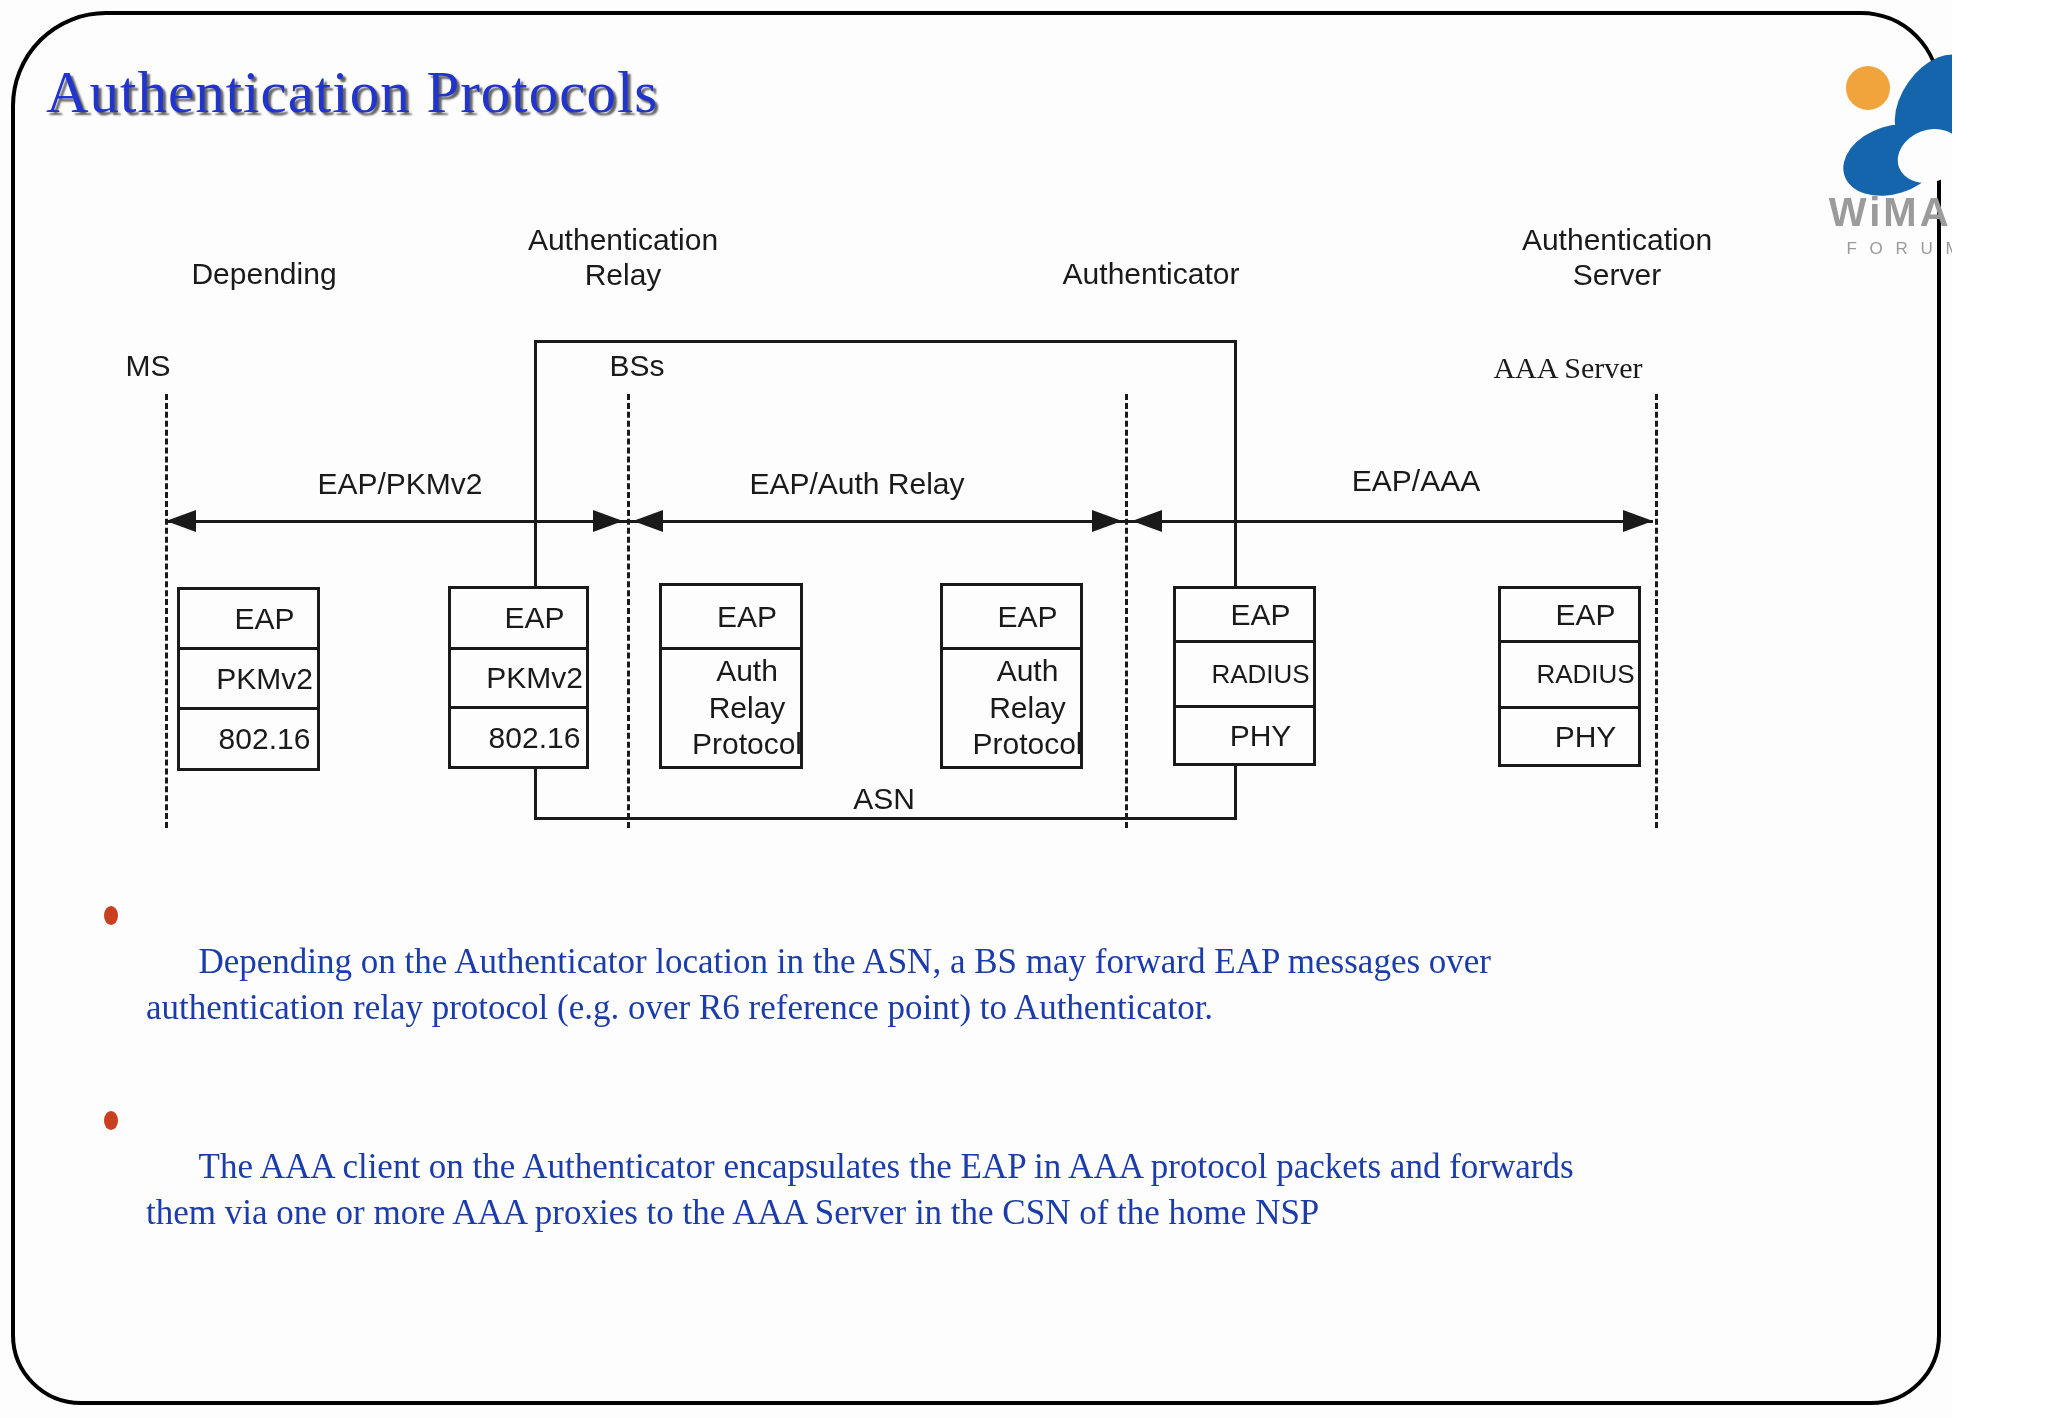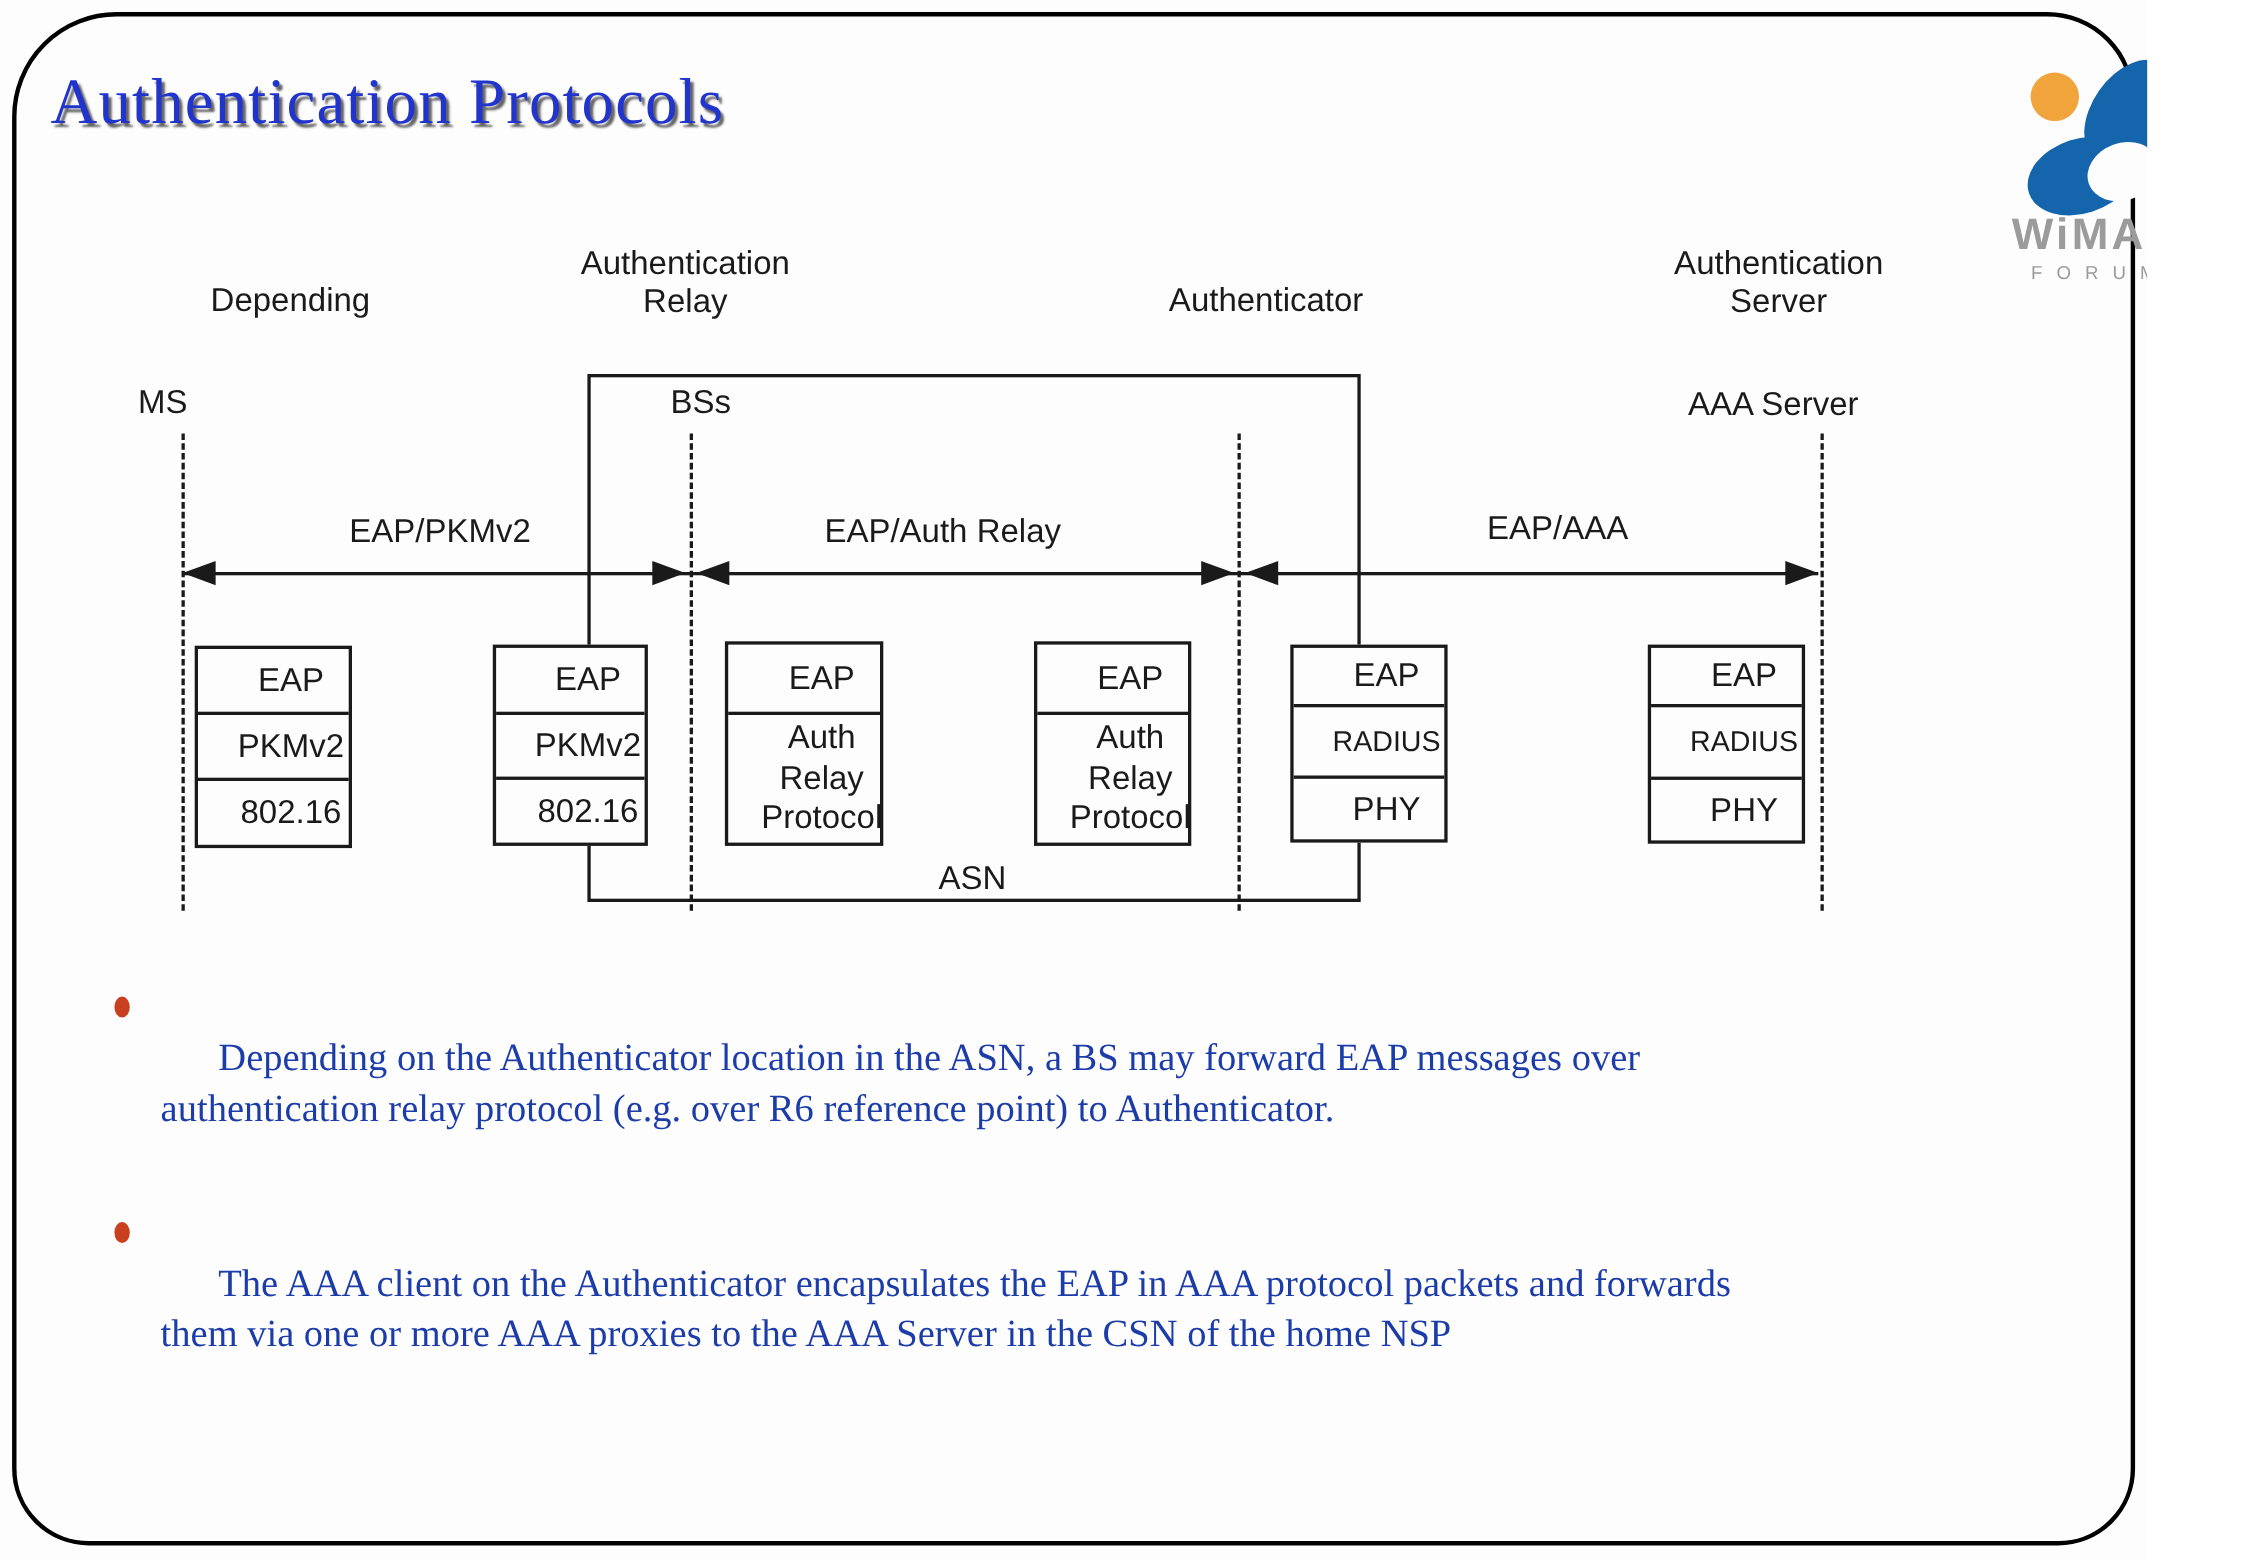--- a/index.html
+++ b/index.html
@@ -68,21 +68,21 @@
     <div class="dlabel" style="left:623px;top:222px;">Authentication
 Relay</div>
     <div class="dlabel" style="left:1151px;top:256px;">Authenticator</div>
     <div class="dlabel" style="left:1617px;top:222px;">Authentication
 Server</div>
 
     <div class="asnbox"></div>
 
     <div class="dlabel" style="left:148px;top:348px;">MS</div>
     <div class="dlabel" style="left:637px;top:348px;">BSs</div>
-    <div class="dlabel" style="left:1612px;top:350px;">AAA Server</div>
+    <div class="dlabel" style="left:1568px;top:350px;font-family:Liberation Serif, serif;">AAA Server</div>
 
     <div class="vdash" style="left:165px;"></div>
     <div class="vdash" style="left:627px;"></div>
     <div class="vdash" style="left:1125px;"></div>
     <div class="vdash" style="left:1655px;"></div>
 
     <div class="hline"></div>
     <div class="ah l" style="left:166px;"></div>
     <div class="ah r" style="left:593px;"></div>
     <div class="ah l" style="left:633px;"></div>

